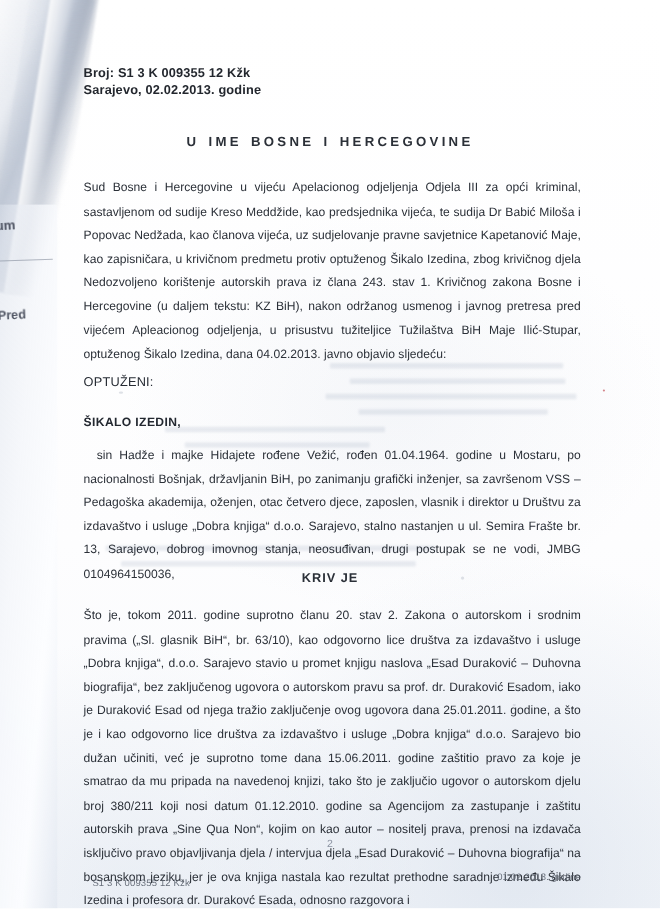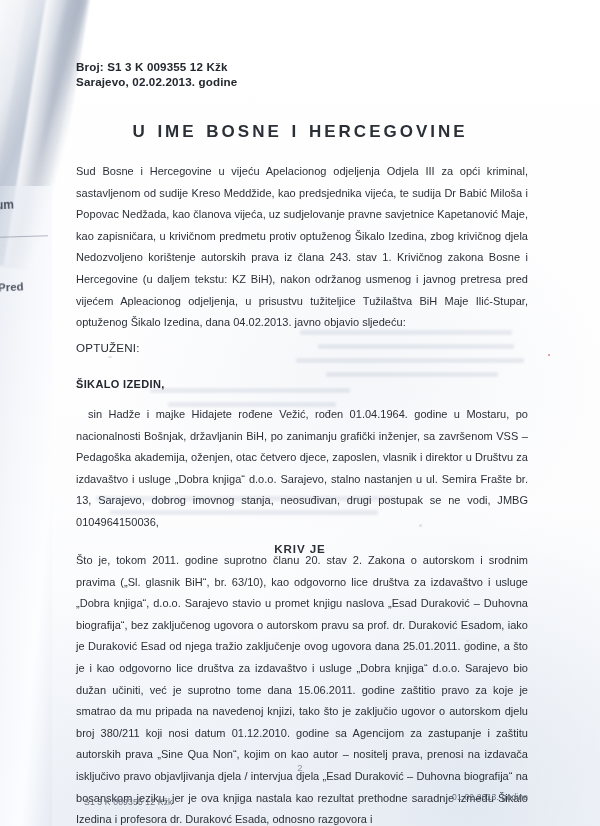--- a/index.html
+++ b/index.html
@@ -149,21 +149,21 @@
     line-height: 18px;
     white-space: nowrap;
   }
 
   .center-head {
     text-align: center;
     font-weight: bold;
     color: #2b3038;
   }
   .title-main {
-    font-size: 17px;
+    font-size: 12px;
     letter-spacing: 3.0px;
     word-spacing: 2px;
   }
   .title-sub {
     font-size: 11.8px;
     letter-spacing: 3.4px;
   }
   .title-krivje {
     font-size: 11.6px;
     letter-spacing: 0.9px;
@@ -271,21 +271,21 @@
 
     <div class="blk para" style="left:76px; top:161px; width:452px;">Sud Bosne i Hercegovine u vijeću Apelacionog odjeljenja Odjela III za opći kriminal, sastavljenom od sudije Kreso Meddžide, kao predsjednika vijeća, te sudija Dr Babić Miloša i Popovac Nedžada, kao članova vijeća, uz sudjelovanje pravne savjetnice Kapetanović Maje, kao zapisničara, u krivičnom predmetu protiv optuženog Šikalo Izedina, zbog krivičnog djela Nedozvoljeno korištenje autorskih prava iz člana 243. stav 1. Krivičnog zakona Bosne i Hercegovine (u daljem tekstu: KZ BiH), nakon održanog usmenog i javnog pretresa pred vijećem Apleacionog odjeljenja, u prisustvu tužiteljice Tužilaštva BiH Maje Ilić-Stupar, optuženog Šikalo Izedina, dana 04.02.2013. javno objavio sljedeću:</div>
 
 
     <div class="blk label-line" style="left:76px; top:341px;">OPTUŽENI:</div>
 
     <div class="blk name-line" style="left:76px; top:378px;">ŠIKALO IZEDIN,</div>
 
     <div class="blk para" style="left:76px; top:404px; width:452px; text-indent:12px;">sin Hadže i majke Hidajete rođene Vežić, rođen 01.04.1964. godine u Mostaru, po nacionalnosti Bošnjak, državljanin BiH, po zanimanju grafički inženjer, sa završenom VSS – Pedagoška akademija, oženjen, otac četvero djece, zaposlen, vlasnik i direktor u Društvu za izdavaštvo i usluge „Dobra knjiga“ d.o.o. Sarajevo, stalno nastanjen u ul. Semira Frašte br. 13, Sarajevo, dobrog imovnog stanja,  neosuđivan, drugi postupak se ne vodi, JMBG 0104964150036,</div>
 
-    <div class="blk center-head title-krivje" style="left:76px; top:542px; width:448px;">KRIV JE</div>
+    <div class="blk center-head title-krivje" style="left:76px; top:519px; width:448px;">KRIV JE</div>
 
     <div class="blk para" style="left:76px; top:550px; width:452px;"><span class="lead">Što je</span><span>, tokom 2011. godine suprotno članu 20. stav 2. Zakona o autorskom i srodnim pravima („Sl. glasnik BiH“, br. 63/10), kao odgovorno lice društva za izdavaštvo i usluge „Dobra knjiga“, d.o.o. Sarajevo stavio u promet knjigu naslova „Esad Duraković – Duhovna biografija“, bez zaključenog ugovora o autorskom pravu sa prof. dr. Duraković Esadom, iako je Duraković Esad od njega tražio zaključenje ovog ugovora dana 25.01.2011. godine, a što je i kao odgovorno lice društva za izdavaštvo i usluge „Dobra knjiga“ d.o.o. Sarajevo bio dužan učiniti, već je suprotno tome dana 15.06.2011. godine zaštitio pravo za koje je smatrao da mu pripada na navedenoj knjizi, tako što je zaključio ugovor o autorskom djelu broj 380/211 koji nosi datum 01.12.2010. godine sa Agencijom za zastupanje i zaštitu autorskih prava „Sine Qua Non“, kojim on kao autor – nositelj prava, prenosi na izdavača isključivo pravo objavljivanja djela / intervjua djela „Esad Duraković – Duhovna biografija“ na bosanskom jeziku, jer je ova knjiga nastala kao rezultat prethodne saradnje između Šikalo Izedina i profesora dr. Durakovć Esada, odnosno razgovora i</span></div>
 
     <div class="blk pageno" style="left:0px; top:762px;">2</div>
 
     <div class="blk footer-txt" style="left:84px; top:797px;">S1 3 K 009355 12 Kžk</div>
 
     <div class="blk footer-txt" style="left:452px; top:792px;">01.02.2013. godine</div>
 
   </div>

